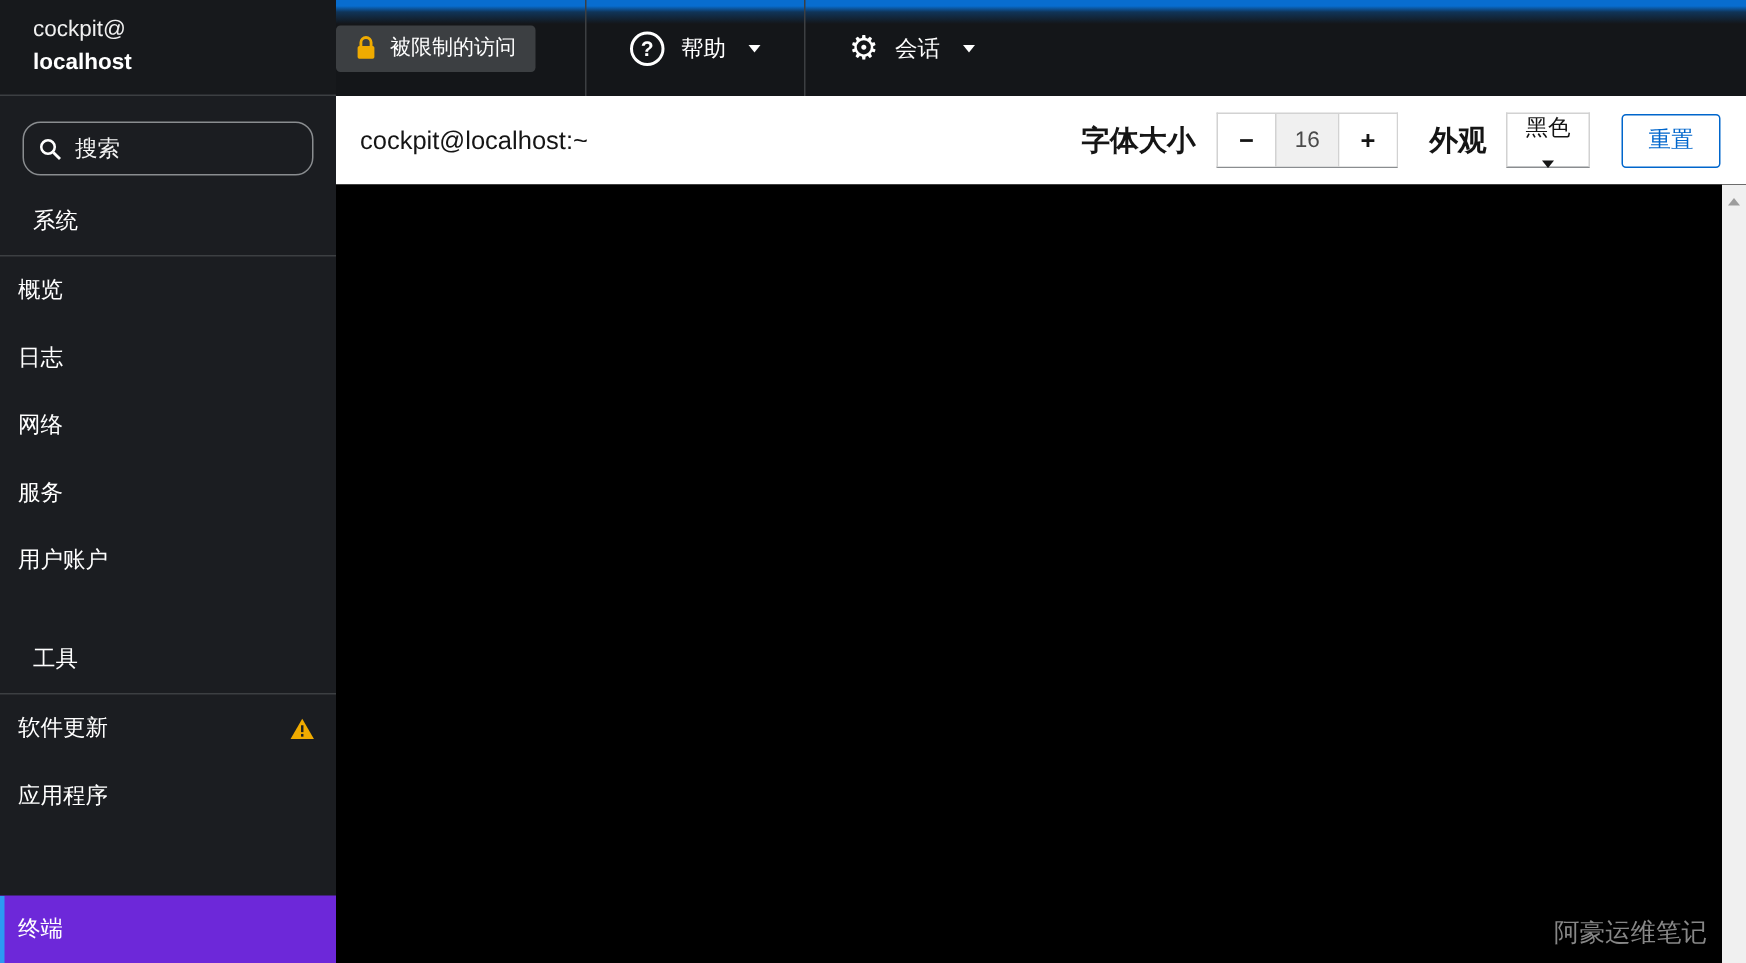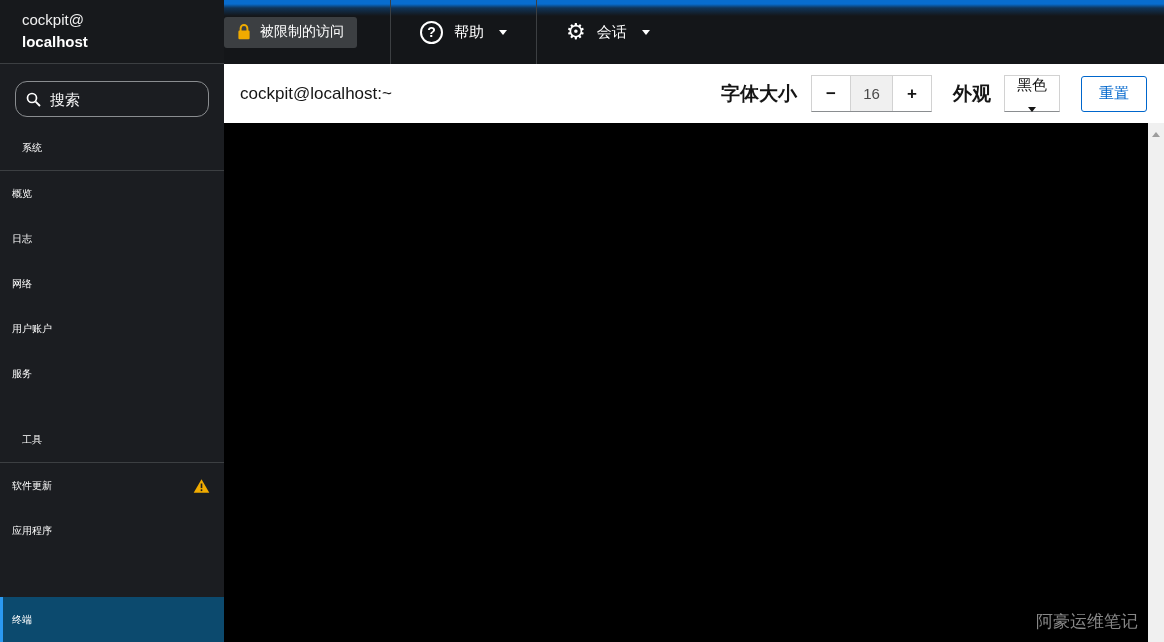--- a/index.html
+++ b/index.html
@@ -34,28 +34,28 @@
   .search-box input {
     background: transparent; border: none; outline: none;
     color: #fff; font-size: 15px; width: 100%;
     font-family: "Liberation Sans", sans-serif;
   }
   .search-box input::placeholder { color: #ffffff; opacity: 0.95; }
 
   nav { flex: 1; display: flex; flex-direction: column; }
   .nav-title, .nav-item {
     height: 45px; line-height: 45px; padding-left: 22px;
-    font-size: 10px; color: #fff; position: relative;
+    font-size: 15px; color: #fff; position: relative;
     white-space: nowrap;
   }
   .nav-item { cursor: pointer; padding-left: 12px; }
   .nav-divider { height: 1px; background: #3c3f42; }
   .nav-group-tools { margin-top: 21px; }
   .nav-item.selected {
-    background: #0c4a6e;
+    background: #6d28d9;
     box-shadow: inset 3px 0 0 0 #2b9af3;
   }
   .nav-spacer { flex: 1; }
   .warn-badge {
     position: absolute; right: 14px; top: 50%;
     transform: translateY(-50%); line-height: 0;
   }
 
   
   .main { flex: 1; display: flex; flex-direction: column; min-width: 0; }
@@ -196,22 +196,22 @@
       <input type="text" placeholder="搜索" style="">
     </div>
 
     <nav>
       <div class="nav-group">
         <div class="nav-title">系统</div>
         <div class="nav-divider"></div>
         <div class="nav-item">概览</div>
         <div class="nav-item">日志</div>
         <div class="nav-item">网络</div>
+        <div class="nav-item">服务</div>
         <div class="nav-item">用户账户</div>
-        <div class="nav-item">服务</div>
       </div>
 
       <div class="nav-group nav-group-tools">
         <div class="nav-title">工具</div>
         <div class="nav-divider"></div>
         <div class="nav-item">
           <span>软件更新</span>
           <span class="warn-badge">
             <svg width="17" height="15" viewBox="0 0 17 15">
               <path d="M8.5 0.7 L16.3 14.2 H0.7 Z" fill="#f0ab00"></path>

